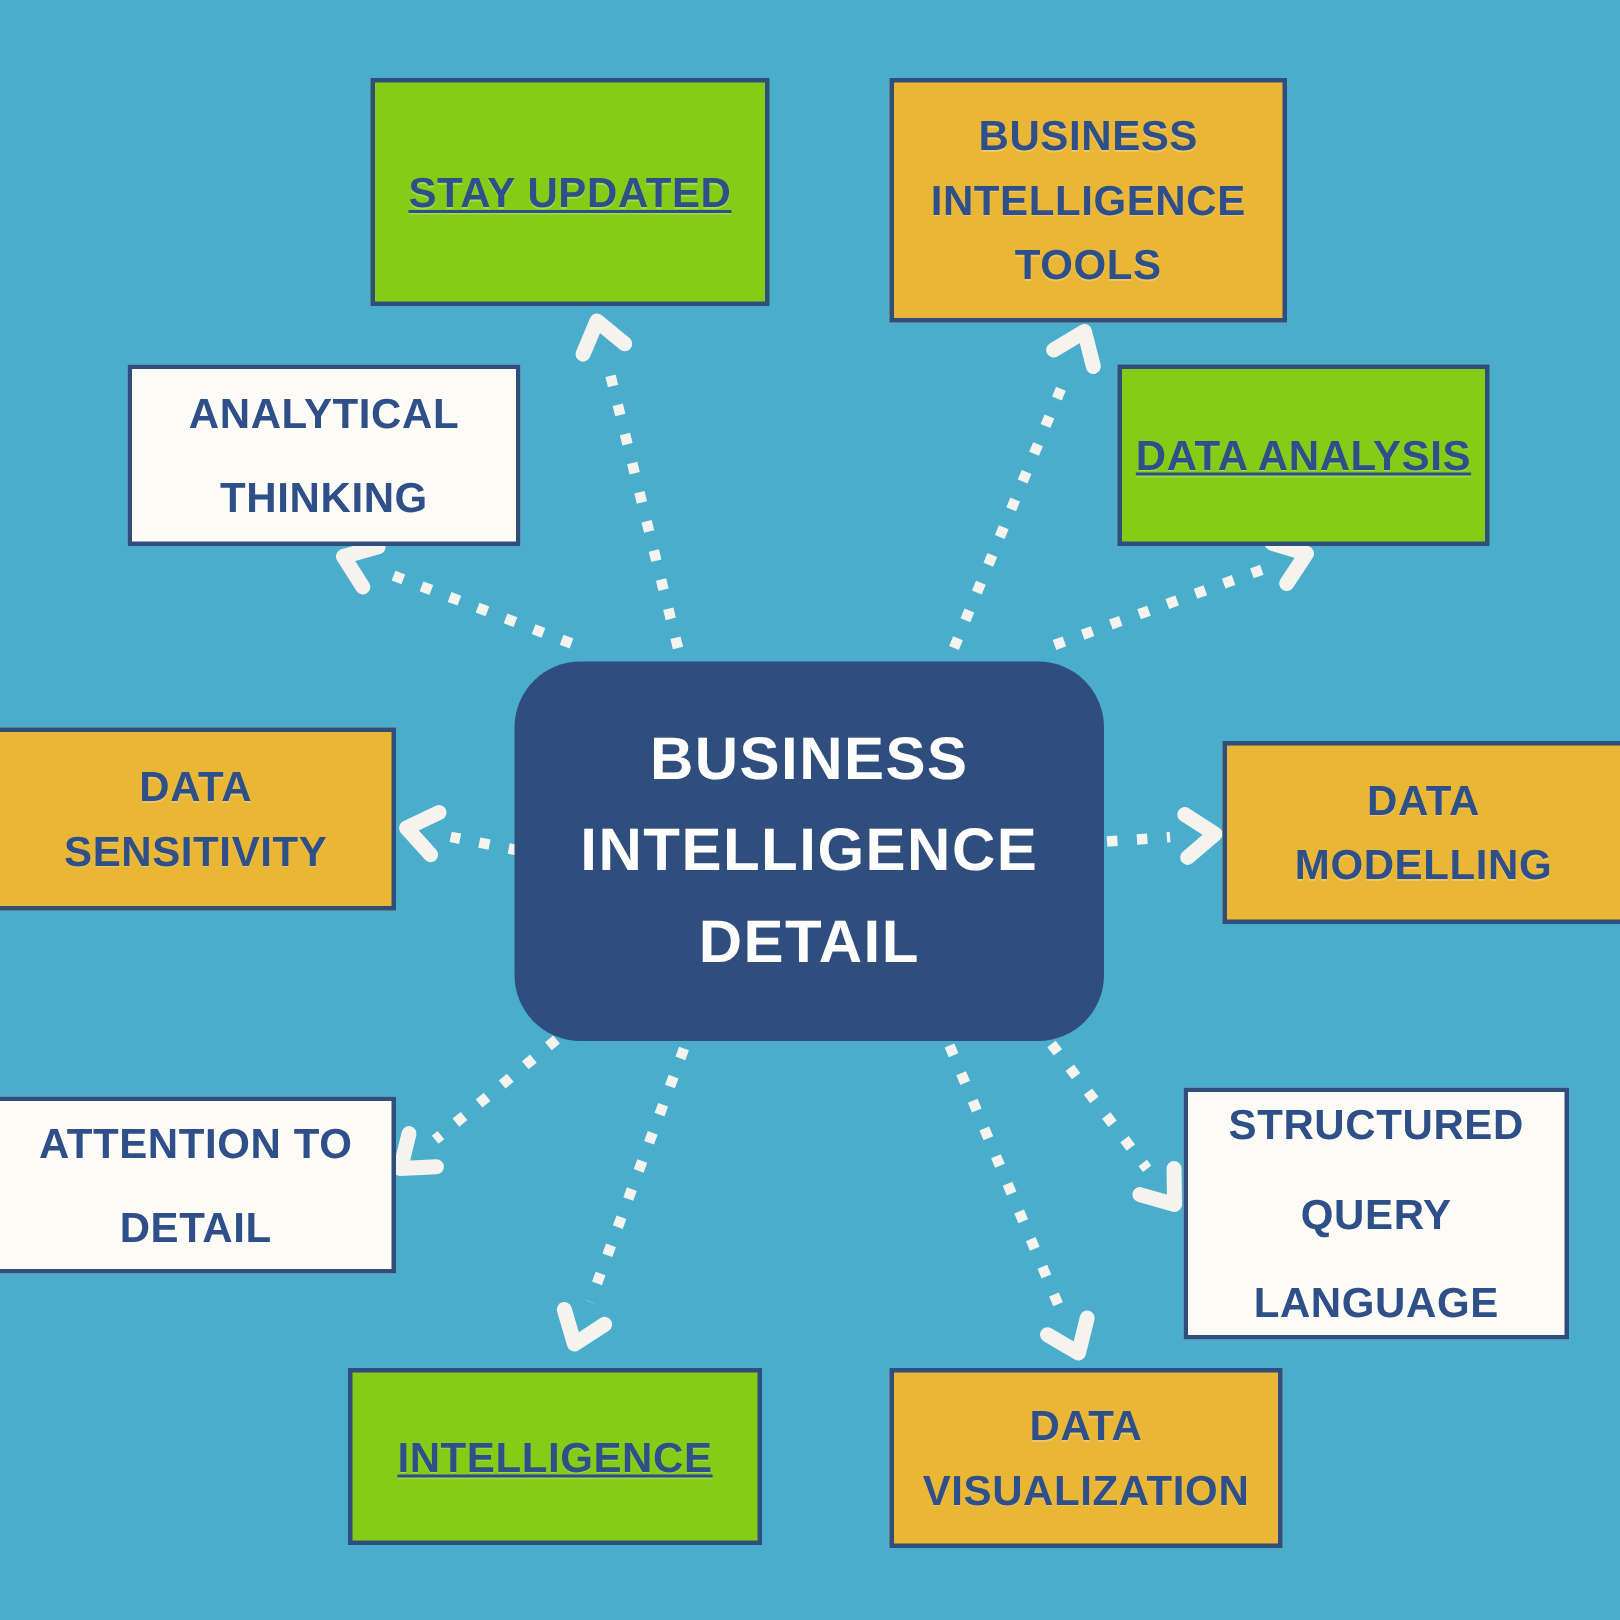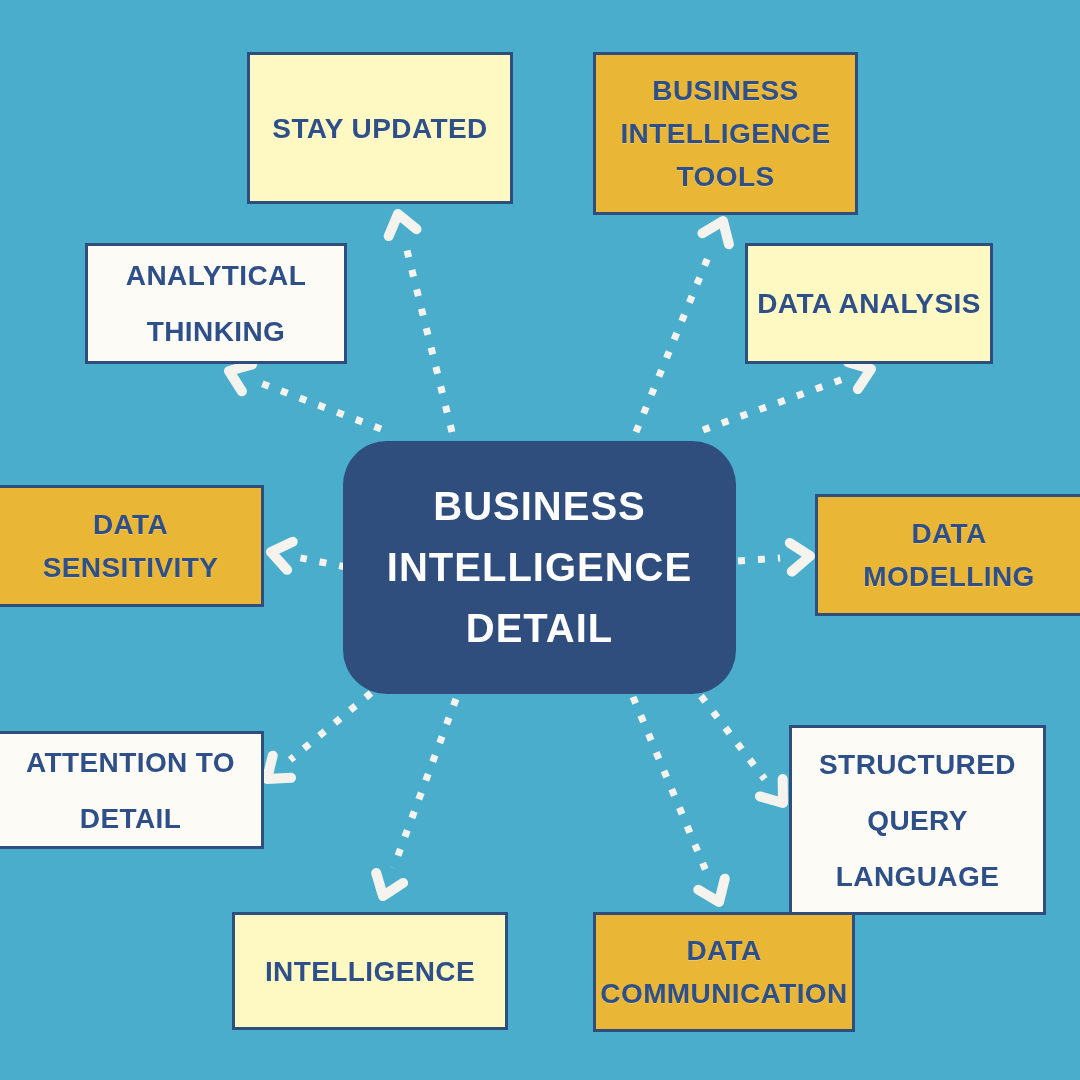--- a/index.html
+++ b/index.html
@@ -11,21 +11,21 @@
   #canvas{position:absolute;inset:0;width:1080px;height:1080px;}
   #arrow-layer{position:absolute;left:0;top:0;width:1080px;height:1080px;pointer-events:none;}
   .arrow-dots{stroke:#f5f3ee;stroke-width:7;stroke-dasharray:7 13;fill:none;}
   .arrow-head{stroke:#f5f3ee;stroke-width:10;fill:none;stroke-linecap:round;stroke-linejoin:round;}
   .node{
     position:absolute;display:flex;flex-direction:column;justify-content:center;align-items:center;
     text-align:center;box-sizing:border-box;border:3px solid #2f4d7d;
     font-weight:bold;font-size:28px;line-height:43px;letter-spacing:.4px;
     color:#2e4f87;text-shadow:0 1px 0 rgba(255,255,255,.25);
   }
-  .node.pink{background:#fef9c3;}
+  .node.pink{background:#84cc16;text-decoration:underline;}
   .node.yellow{background:#e9b636;}
   .node.white{background:#fdfbf6;gap:13px;}
   #center-node{
     position:absolute;left:343px;top:441px;width:393px;height:253px;
     background:#2f4d7d;border-radius:44px;
     display:flex;flex-direction:column;justify-content:center;align-items:center;
     text-align:center;color:#fdfdfc;font-weight:bold;font-size:40px;line-height:61px;letter-spacing:1px;
   }
 </style>
 </head>
@@ -76,31 +76,31 @@
         <div>SENSITIVITY</div>
       </div>
       <div class="node yellow" style="left: 815px; top: 494px; width: 268px; height: 122px;">
         <div>DATA</div>
         <div>MODELLING</div>
       </div>
       <div class="node white" style="left: -3px; top: 731px; width: 267px; height: 118px;">
         <div>ATTENTION TO</div>
         <div>DETAIL</div>
       </div>
-      <div class="node white" style="left: 789px; top: 725px; width: 257px; height: 190px;">
+      <div class="node white" style="left: 789px; top: 725px; width: 257px; height: 168px; justify-content: space-between;">
         <div>STRUCTURED</div>
         <div>QUERY</div>
         <div>LANGUAGE</div>
       </div>
       <div class="node pink" style="left: 232px; top: 912px; width: 276px; height: 118px;">
         <div>INTELLIGENCE</div>
       </div>
       <div class="node yellow" style="left: 593px; top: 912px; width: 262px; height: 120px;">
         <div>DATA</div>
-        <div>COMMUNICATION</div>
+        <div>VISUALIZATION</div>
       </div>
     </div>
 
   <div id="center-node">
 
   <div>BUSINESS</div>
       <div>INTELLIGENCE</div>
       <div>DETAIL</div>
     </div>
 </div>

